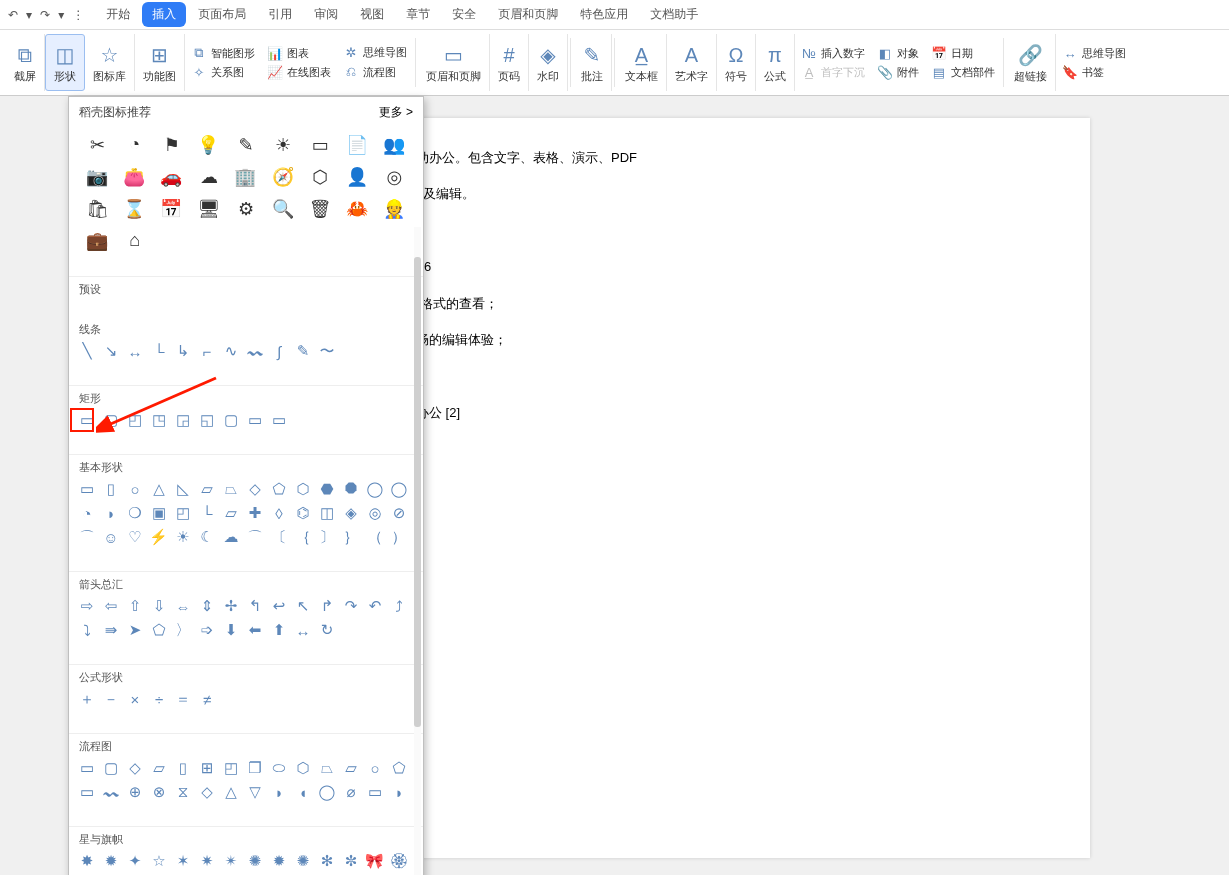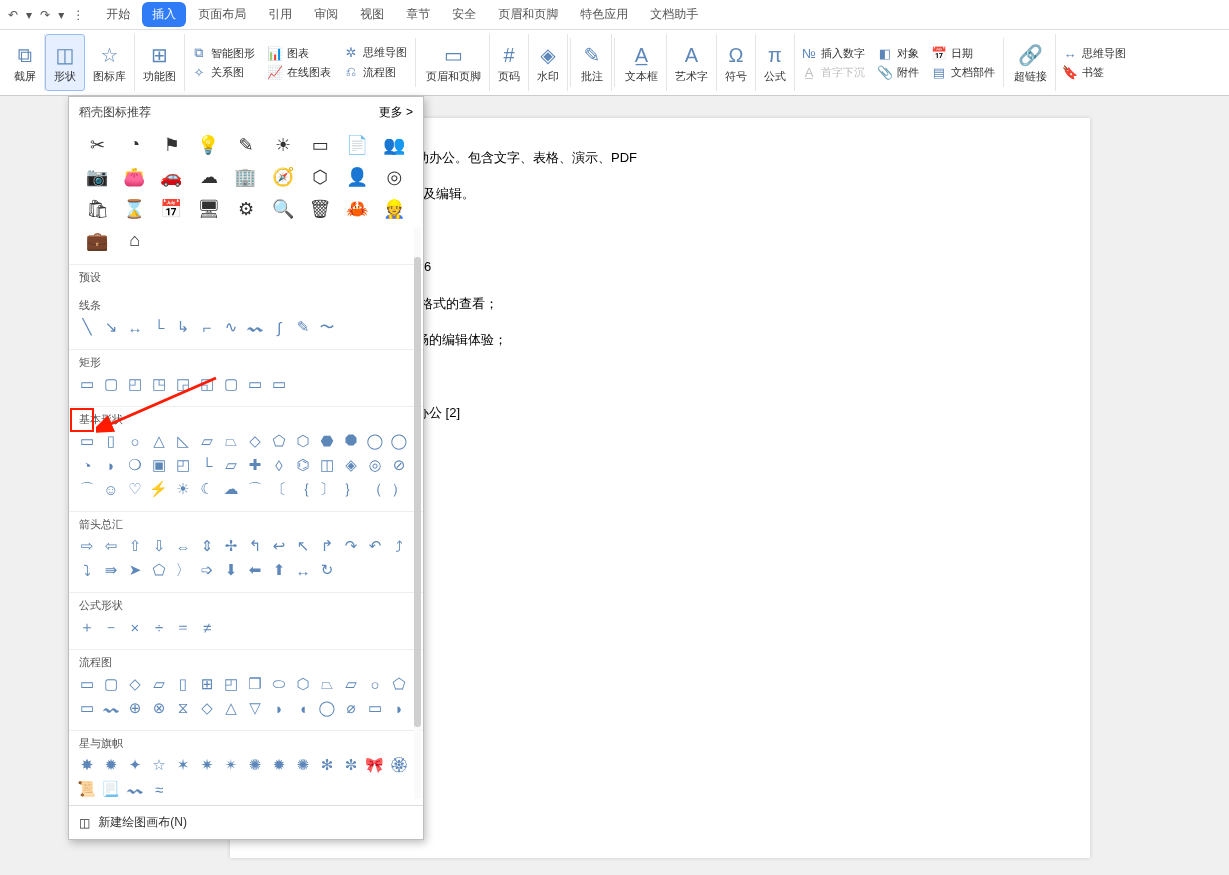--- a/index.html
+++ b/index.html
@@ -24,21 +24,21 @@
 .rrow .i { color:#5d87b9; font-size:13px; width:16px; display:inline-flex; justify-content:center; }
 .gray { color:#bdbdbd !important; }
 .sep { width:1px; background:#e5e5e5; margin:4px 2px; }
 
 
 .panel { position:absolute; left:68px; top:96px; width:356px; background:#fff; border:1px solid #bfbfbf; box-shadow:2px 3px 8px rgba(0,0,0,.25); font-size:12px; z-index:10; }
 .panel .hdr { display:flex; justify-content:space-between; padding:7px 10px; color:#444; }
 .panel .hdr .more { color:#000000; cursor:pointer; }
 .panel .iconrow { display:grid; grid-template-columns:repeat(9,1fr); padding:6px 10px; gap:10px 0; }
 .panel .iconrow span { font-size:18px; color:#333; text-align:center; cursor:pointer; }
-.panel .sec { padding:5px 10px 2px 10px; color:#555; font-size:11px; border-top:1px solid #eee; margin-top:6px;}
+.panel .sec { padding:5px 10px 2px 10px; color:#555; font-size:11px; border-top:1px solid #eee; margin-top:18px;}
 .panel .shaperow { display:flex; flex-wrap:wrap; padding:2px 8px 6px 8px; gap:4px; }
 .panel .shaperow span { width:20px; height:20px; display:flex; align-items:center; justify-content:center; font-size:15px; color:#5d87b9; cursor:pointer; border:1px solid transparent; }
 .panel .foot { border-top:1px solid #ddd; padding:8px 10px; display:flex; gap:8px; align-items:center; cursor:pointer; color:#333; }
 .panel .scrollbar { position:absolute; right:2px; top:130px; bottom:40px; width:7px; background:#fafafa; }
 .panel .scrollbar .thumb { position:absolute; left:0; right:0; top:30px; height:470px; background:#cfcfcf; border-radius:3px; }
 
 
 .redbox { position:absolute; left:70px; top:408px; width:24px; height:24px; border:2px solid #ff1a00; z-index:20; }
 .arrow { position:absolute; left:96px; top:372px; z-index:20; pointer-events:none; }
 

